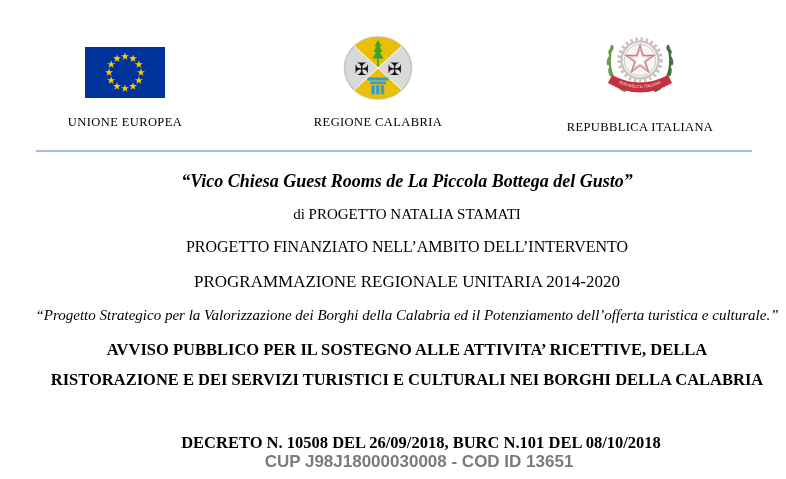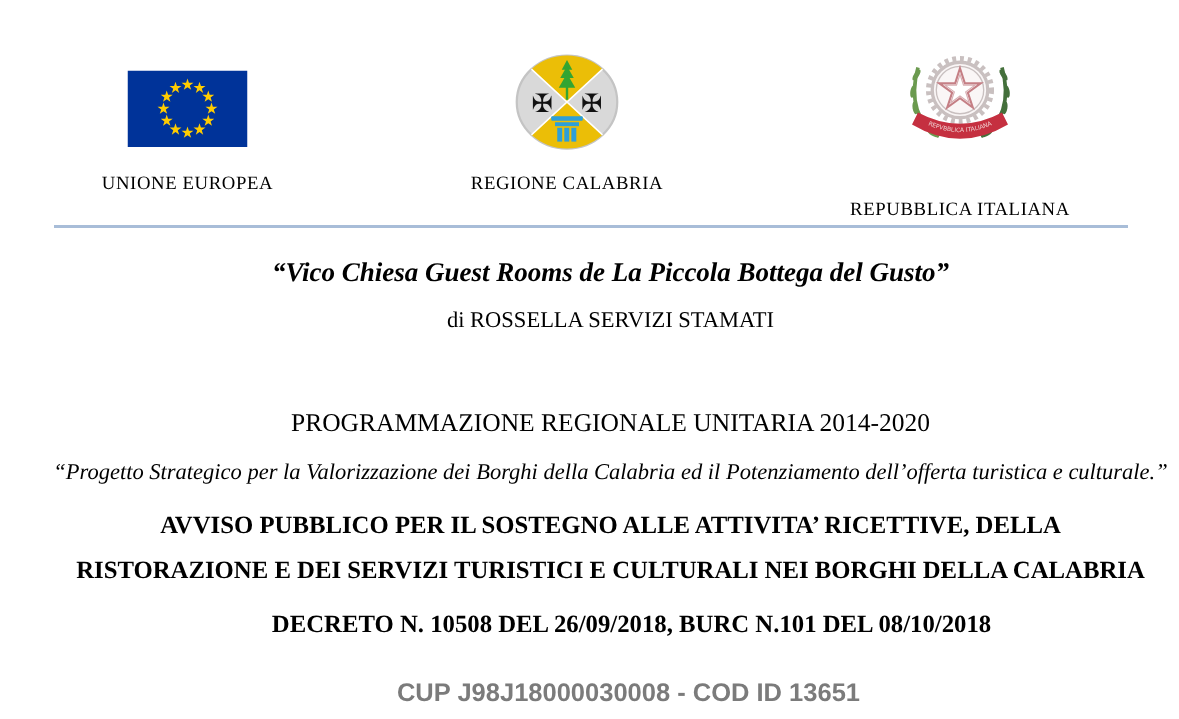--- a/index.html
+++ b/index.html
@@ -20,21 +20,21 @@
     font-size: 12.5px;
     letter-spacing: 0.4px;
     color: #000000;
     white-space: nowrap;
   }
   .eu-block       { left: 45px;  top: 47px; width: 160px; }
   .eu-block .logo-label       { margin-top: 17px; }
   .calabria-block { left: 288px; top: 35px; width: 180px; }
   .calabria-block .logo-label { margin-top: 13px; text-align: center; }
   .italy-block    { left: 545px; top: 30px; width: 190px; }
-  .italy-block .logo-label    { margin-top: 27px; }
+  .italy-block .logo-label    { margin-top: 15px; }
 
   
   .divider {
     position: absolute;
     left: 36px; right: 34px; top: 150px;
     height: 2px;
     border: none;
   }
 
   
@@ -45,21 +45,21 @@
     white-space: nowrap;
     padding-left: 28px;
   }
   .project-title   { top: 171px; font-size: 18px;   font-weight: bold; font-style: italic; }
   .author-line     { top: 206px; font-size: 15px; }
   .funding-line-1  { top: 238px; font-size: 16px; }
   .funding-line-2  { top: 272px; font-size: 17px; }
   .strategic-quote { top: 307px; font-size: 15px;   font-style: italic; }
   .notice-line-1   { top: 340px; font-size: 16.5px; font-weight: bold; }
   .notice-line-2   { top: 370px; font-size: 16.5px; font-weight: bold; }
-  .decree-line     { top: 406px; font-size: 16.5px; font-weight: bold; margin-left: 28px; }
+  .decree-line     { top: 433px; font-size: 16.5px; font-weight: bold; margin-left: 28px; }
   .cup-line        { top: 452px; font-size: 17px;   font-weight: bold;
                      font-family: "Liberation Sans", sans-serif; }
 </style>
 </head>
 <body>
 
 <div class="page">
 
   <div class="logo-block eu-block">
     <svg class="logo-art" width="80" height="51" viewBox="0 0 80 51">
@@ -146,21 +146,22 @@
       <text font-size="4" fill="#F0D3D3" font-family="DejaVu Sans, sans-serif">
         <textPath href="#ribbonCurve" startOffset="50%" text-anchor="middle">REPVBBLICA ITALIANA</textPath>
       </text>
     </svg>
     <div class="logo-label">REPUBBLICA ITALIANA</div>
   </div>
 
   <div class="divider" style="background: rgb(168, 189, 216);"></div>
 
   <div class="line project-title">“Vico Chiesa Guest Rooms de La Piccola Bottega del Gusto”</div>
-  <div class="line author-line">di ROSSELLA SERVIZI STAMATI</div>
+  <div class="line author-line">di PROGETTO NATALIA STAMATI</div>
+  <div class="line funding-line-1">PROGETTO FINANZIATO NELL’AMBITO DELL’INTERVENTO</div>
   <div class="line funding-line-2">PROGRAMMAZIONE REGIONALE UNITARIA 2014-2020</div>
   <div class="line strategic-quote">“Progetto Strategico per la Valorizzazione dei Borghi della Calabria ed il Potenziamento dell’offerta turistica e culturale.”</div>
   <div class="line notice-line-2">RISTORAZIONE E DEI SERVIZI TURISTICI E CULTURALI NEI BORGHI DELLA CALABRIA</div>
   <div class="line notice-line-1">AVVISO PUBBLICO PER IL SOSTEGNO ALLE ATTIVITA’ RICETTIVE, DELLA</div>
   <div class="line decree-line">DECRETO N. 10508 DEL 26/09/2018, BURC N.101 DEL 08/10/2018</div>
   <div class="line cup-line" style="color: rgb(123, 123, 123); margin-left: 24px;">CUP J98J18000030008 - COD ID 13651</div>
 
 </div>
 
 </body></html>

